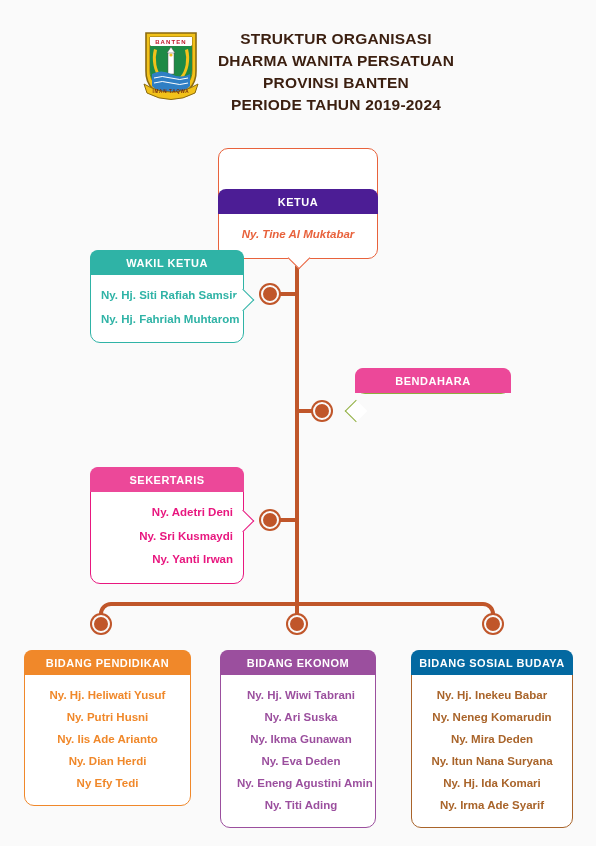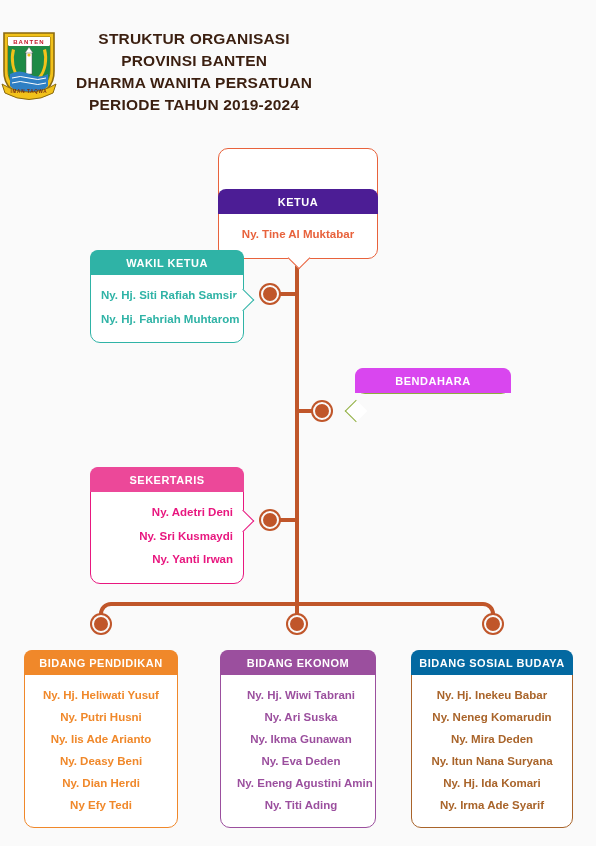--- a/index.html
+++ b/index.html
@@ -6,21 +6,21 @@
   html, body {
     width: 596px; height: 846px;
     background: #fafafa;
     font-family: "Liberation Sans", sans-serif;
     overflow: hidden;
   }
   #canvas { position: relative; width: 596px; height: 846px; }
 
   
   .header { position: absolute; left: 0; top: 22px; width: 596px;
-            display: flex; align-items: flex-start; gap: 18px; }
+            display: flex; align-items: flex-start; justify-content: center; gap: 18px; }
   .crest { width: 58px; height: 72px; flex: 0 0 auto; margin-top: 6px; }
   .title-block { text-align: center; padding-top: 6px; }
   .title-line { font-weight: bold; font-size: 15.5px; letter-spacing: .2px;
                 color: #3b1f10; line-height: 1.42; white-space: nowrap; }
   svg.wires { position: absolute; left: 0; top: 0; width: 596px; height: 846px;
               pointer-events: none; }
   .node { position: absolute; width: 18px; height: 18px; border-radius: 50%;
           background: #c0562a; border: 2px solid #fafafa;
           box-shadow: 0 0 0 2px #c0562a; }
 
@@ -34,28 +34,28 @@
   .card .body div { font-size: 11.5px; font-weight: bold; line-height: 2.05;
                     white-space: nowrap; }
 
   
   .tail { position: absolute; width: 16px; height: 16px; background: #ffffff;
           transform: rotate(45deg); }
 
   
   .t-ketua  { border-color: #e8623c; }
   .t-ketua  .hdr { background: #4c1d95; margin-top: 40px; }
-  .t-ketua  .body div { color: #e8623c; }
+  .t-ketua  .body div { color: #e8623c; font-style: italic; }
 
   .t-wakil  { border-color: #2fb3a6; }
   .t-wakil  .hdr { background: #2fb3a6; }
   .t-wakil  .body div { color: #2fb3a6; }
 
   .t-benda  { border-color: #8fae3e; }
-  .t-benda  .hdr { background: #d946ef; }
+  .t-benda  .hdr { background: #ec4899; }
   .t-benda  .body div { color: #8fae3e; }
 
   .t-sekre  { border-color: #e8177f; }
   .t-sekre  .hdr { background: #ec4899; }
   .t-sekre  .body div { color: #e8177f; text-align: right; }
 
   .t-pend   { border-color: #f0882a; }
   .t-pend   .hdr { background: #f0882a; }
   .t-pend   .body div { color: #f0882a; }
 
@@ -65,21 +65,21 @@
 
   .t-sosbud { border-color: #a9642a; }
   .t-sosbud .hdr { background: #0369a1; }
   .t-sosbud .body div { color: #a9642a; }
 
   
   #card-ketua   { left: 218px; top: 148px; width: 160px; }
   #card-wakil   { left:  90px; top: 250px; width: 154px; }
   #card-benda   { left: 355px; top: 368px; width: 156px; }
   #card-sekre   { left:  90px; top: 467px; width: 154px; }
-  #card-pend    { left:  24px; top: 650px; width: 154px; }
+  #card-pend    { left:  24px; top: 650px; width: 167px; }
   #card-ekon    { left: 220px; top: 650px; width: 156px; }
   #card-sosbud  { left: 411px; top: 650px; width: 162px; }
 
   #card-pend .body div, #card-ekon .body div, #card-sosbud .body div { line-height: 1.92; }
 </style>
 </head>
 <body>
 
 <div id="canvas">
 
@@ -98,22 +98,22 @@
       <circle cx="29" cy="27" r="1.6" fill="#f2c21a"></circle>
       <path d="M10 46 q9 -5 19 0 q10 5 19 0 v12 a19 19 0 0 1 -19 7 a19 19 0 0 1 -19 -7 z" fill="#2f7fc4"></path>
       <path d="M12 50 q8 -3 17 0 q9 3 17 0" stroke="#ffffff" stroke-width="1" fill="none"></path>
       <path d="M12 55 q8 -3 17 0 q9 3 17 0" stroke="#ffffff" stroke-width="1" fill="none"></path>
       <path d="M2 56 q27 16 54 0 l-3 9 q-24 13 -48 0 z" fill="#f2c21a" stroke="#8a6a10" stroke-width="1"></path>
       <text x="29" y="65" font-family="'Liberation Sans',sans-serif" font-size="4.6" font-weight="bold" fill="#7a3010" text-anchor="middle" letter-spacing=".7">IMAN TAQWA</text>
     </svg>
 
     <div class="title-block">
       <div class="title-line">STRUKTUR ORGANISASI</div>
+      <div class="title-line">DHARMA WANITA PERSATUAN</div>
       <div class="title-line">PROVINSI BANTEN</div>
-      <div class="title-line">DHARMA WANITA PERSATUAN</div>
       <div class="title-line">PERIODE TAHUN 2019-2024</div>
     </div>
   </div>
 
   <svg class="wires">
 
     <line x1="297" y1="228" x2="297" y2="624" stroke="#c0562a" stroke-width="4"></line>
 
     <line x1="270" y1="294" x2="297" y2="294" stroke="#c0562a" stroke-width="4"></line>
 
@@ -162,21 +162,20 @@
     </div>
     <div class="tail" style="right:-8px; top:45px; border-right:1.4px solid #e8177f; border-top:1.4px solid #e8177f;"></div>
   </div>
 
   <div class="card t-pend" id="card-pend">
     <div class="hdr">BIDANG PENDIDIKAN</div>
     <div class="body">
       <div>Ny. Hj. Heliwati Yusuf</div>
       <div>Ny. Putri Husni</div>
       <div>Ny. Iis Ade Arianto</div>
-      <div>Ny. Deasy Beni</div>
       <div>Ny. Dian Herdi</div>
       <div>Ny Efy Tedi</div>
     </div>
   </div>
 
   <div class="card t-ekon" id="card-ekon">
     <div class="hdr">BIDANG EKONOM</div>
     <div class="body">
       <div>Ny. Hj. Wiwi Tabrani</div>
       <div>Ny. Ari Suska</div>

